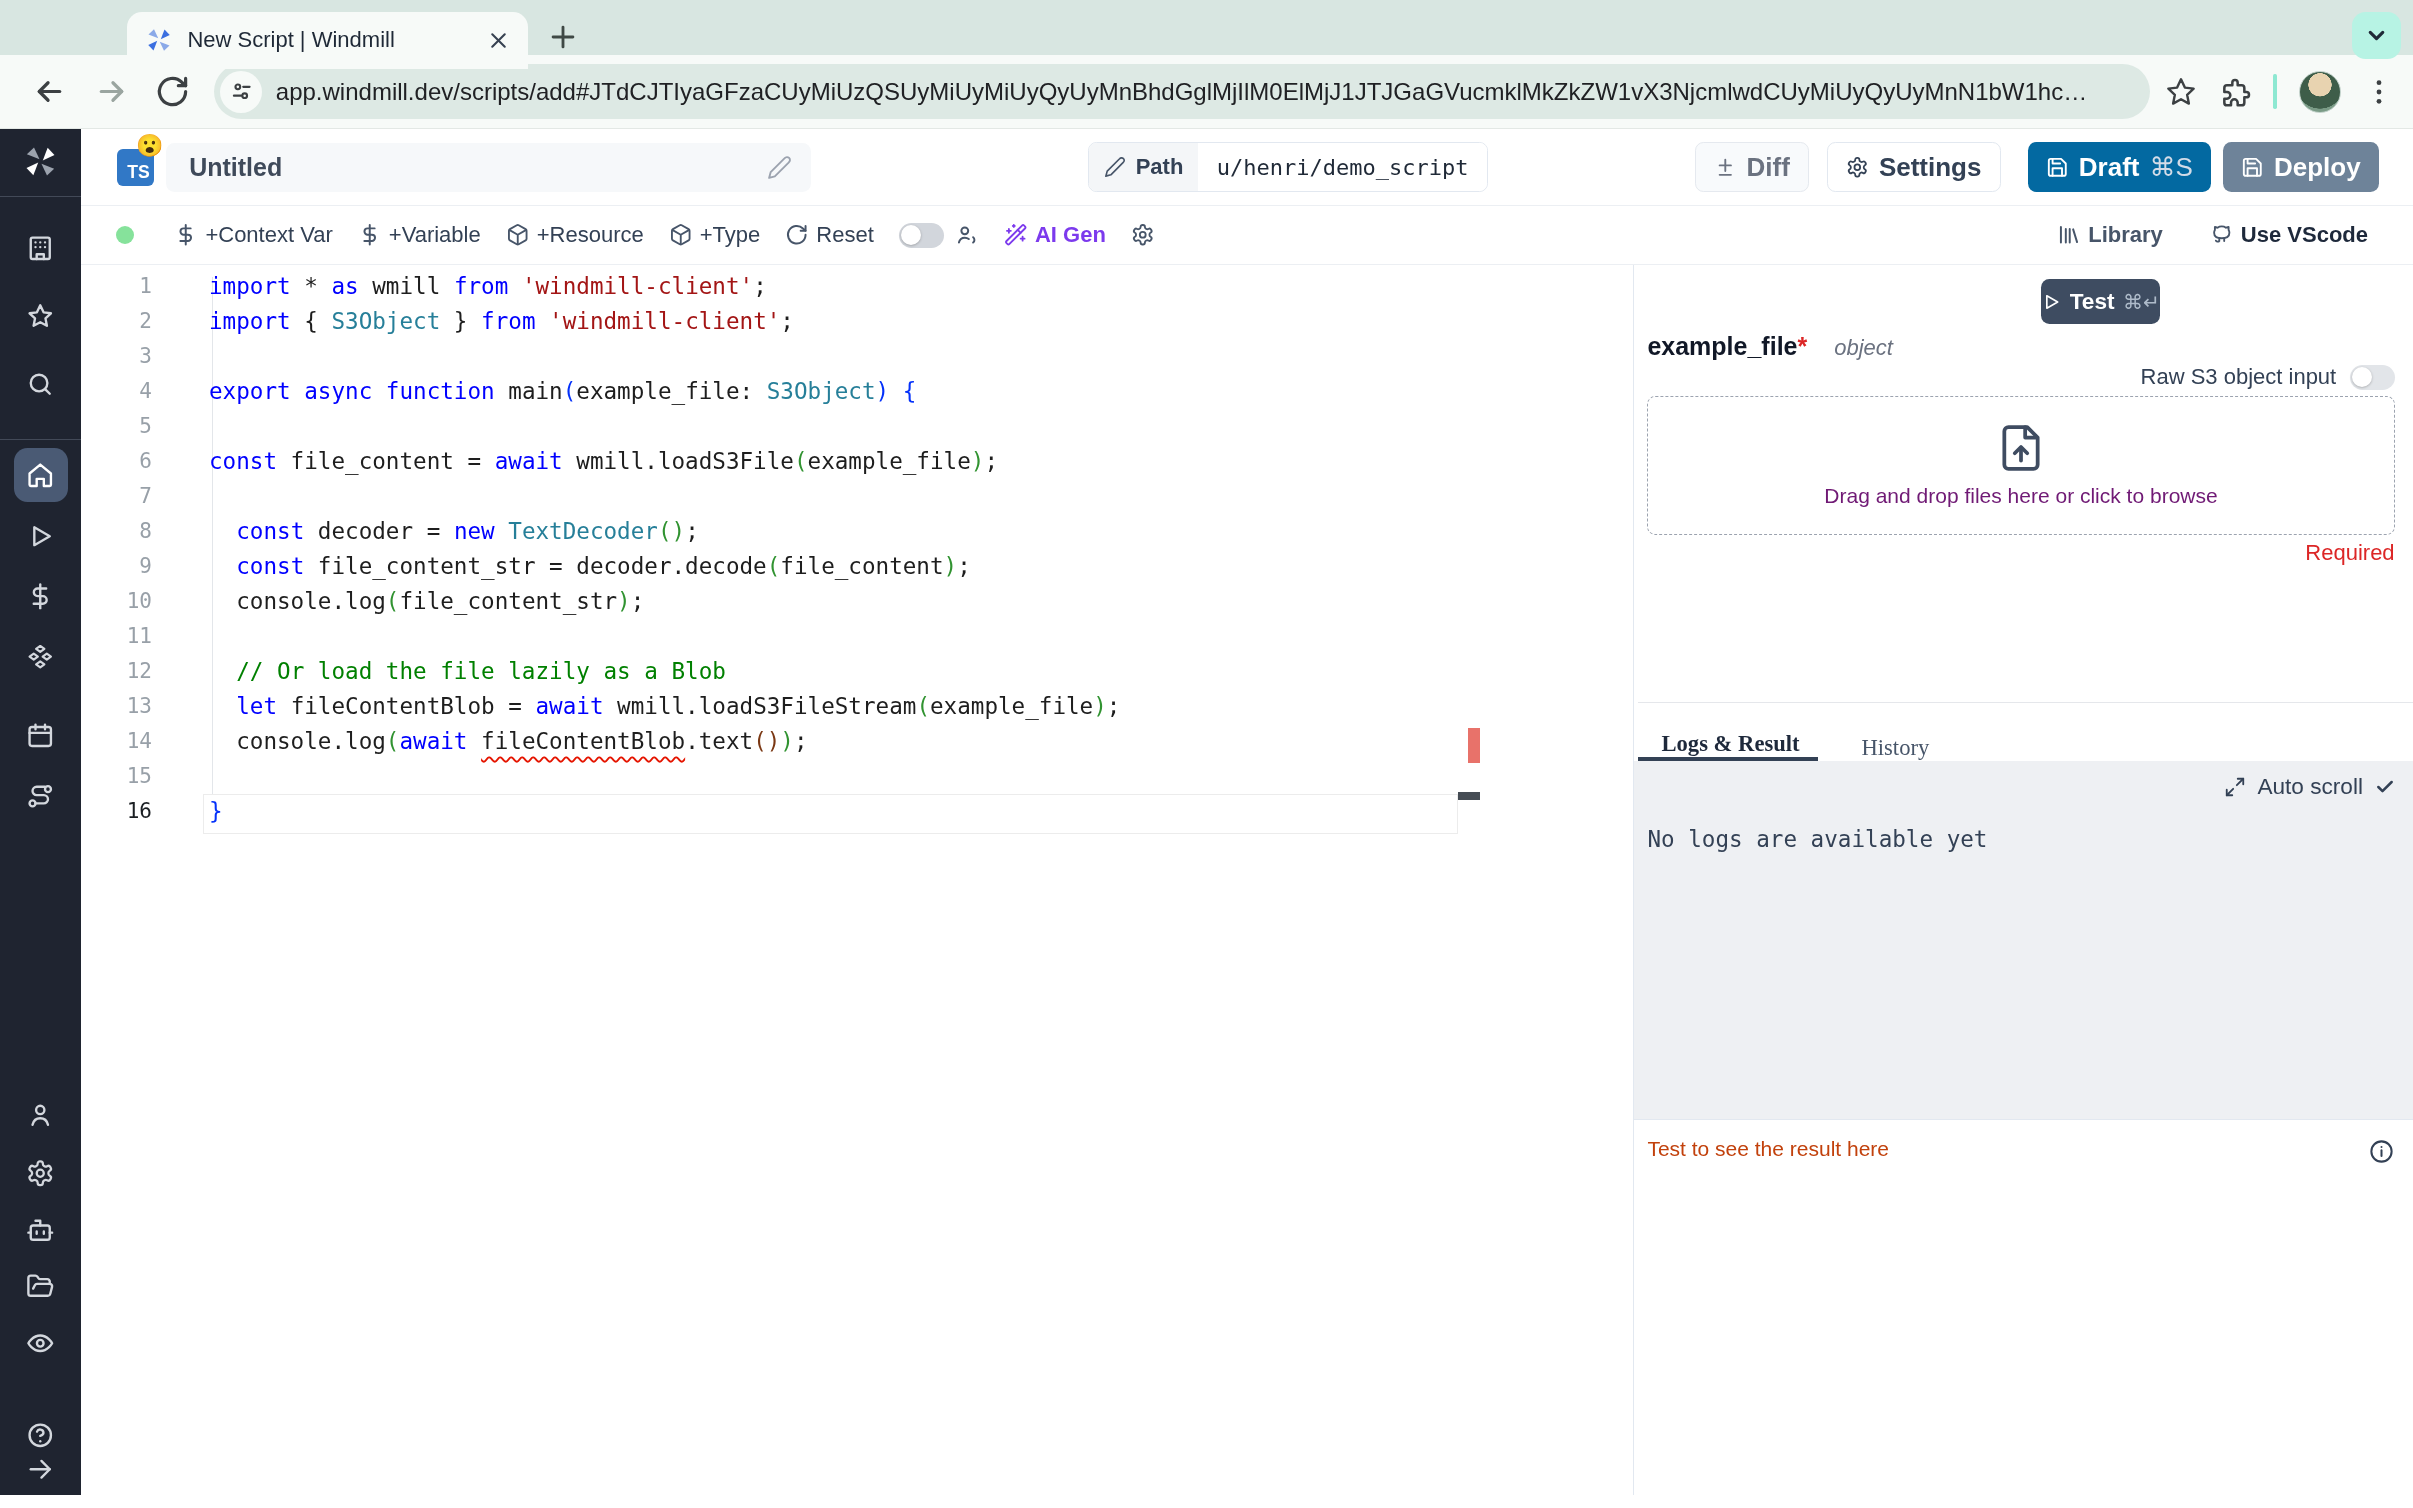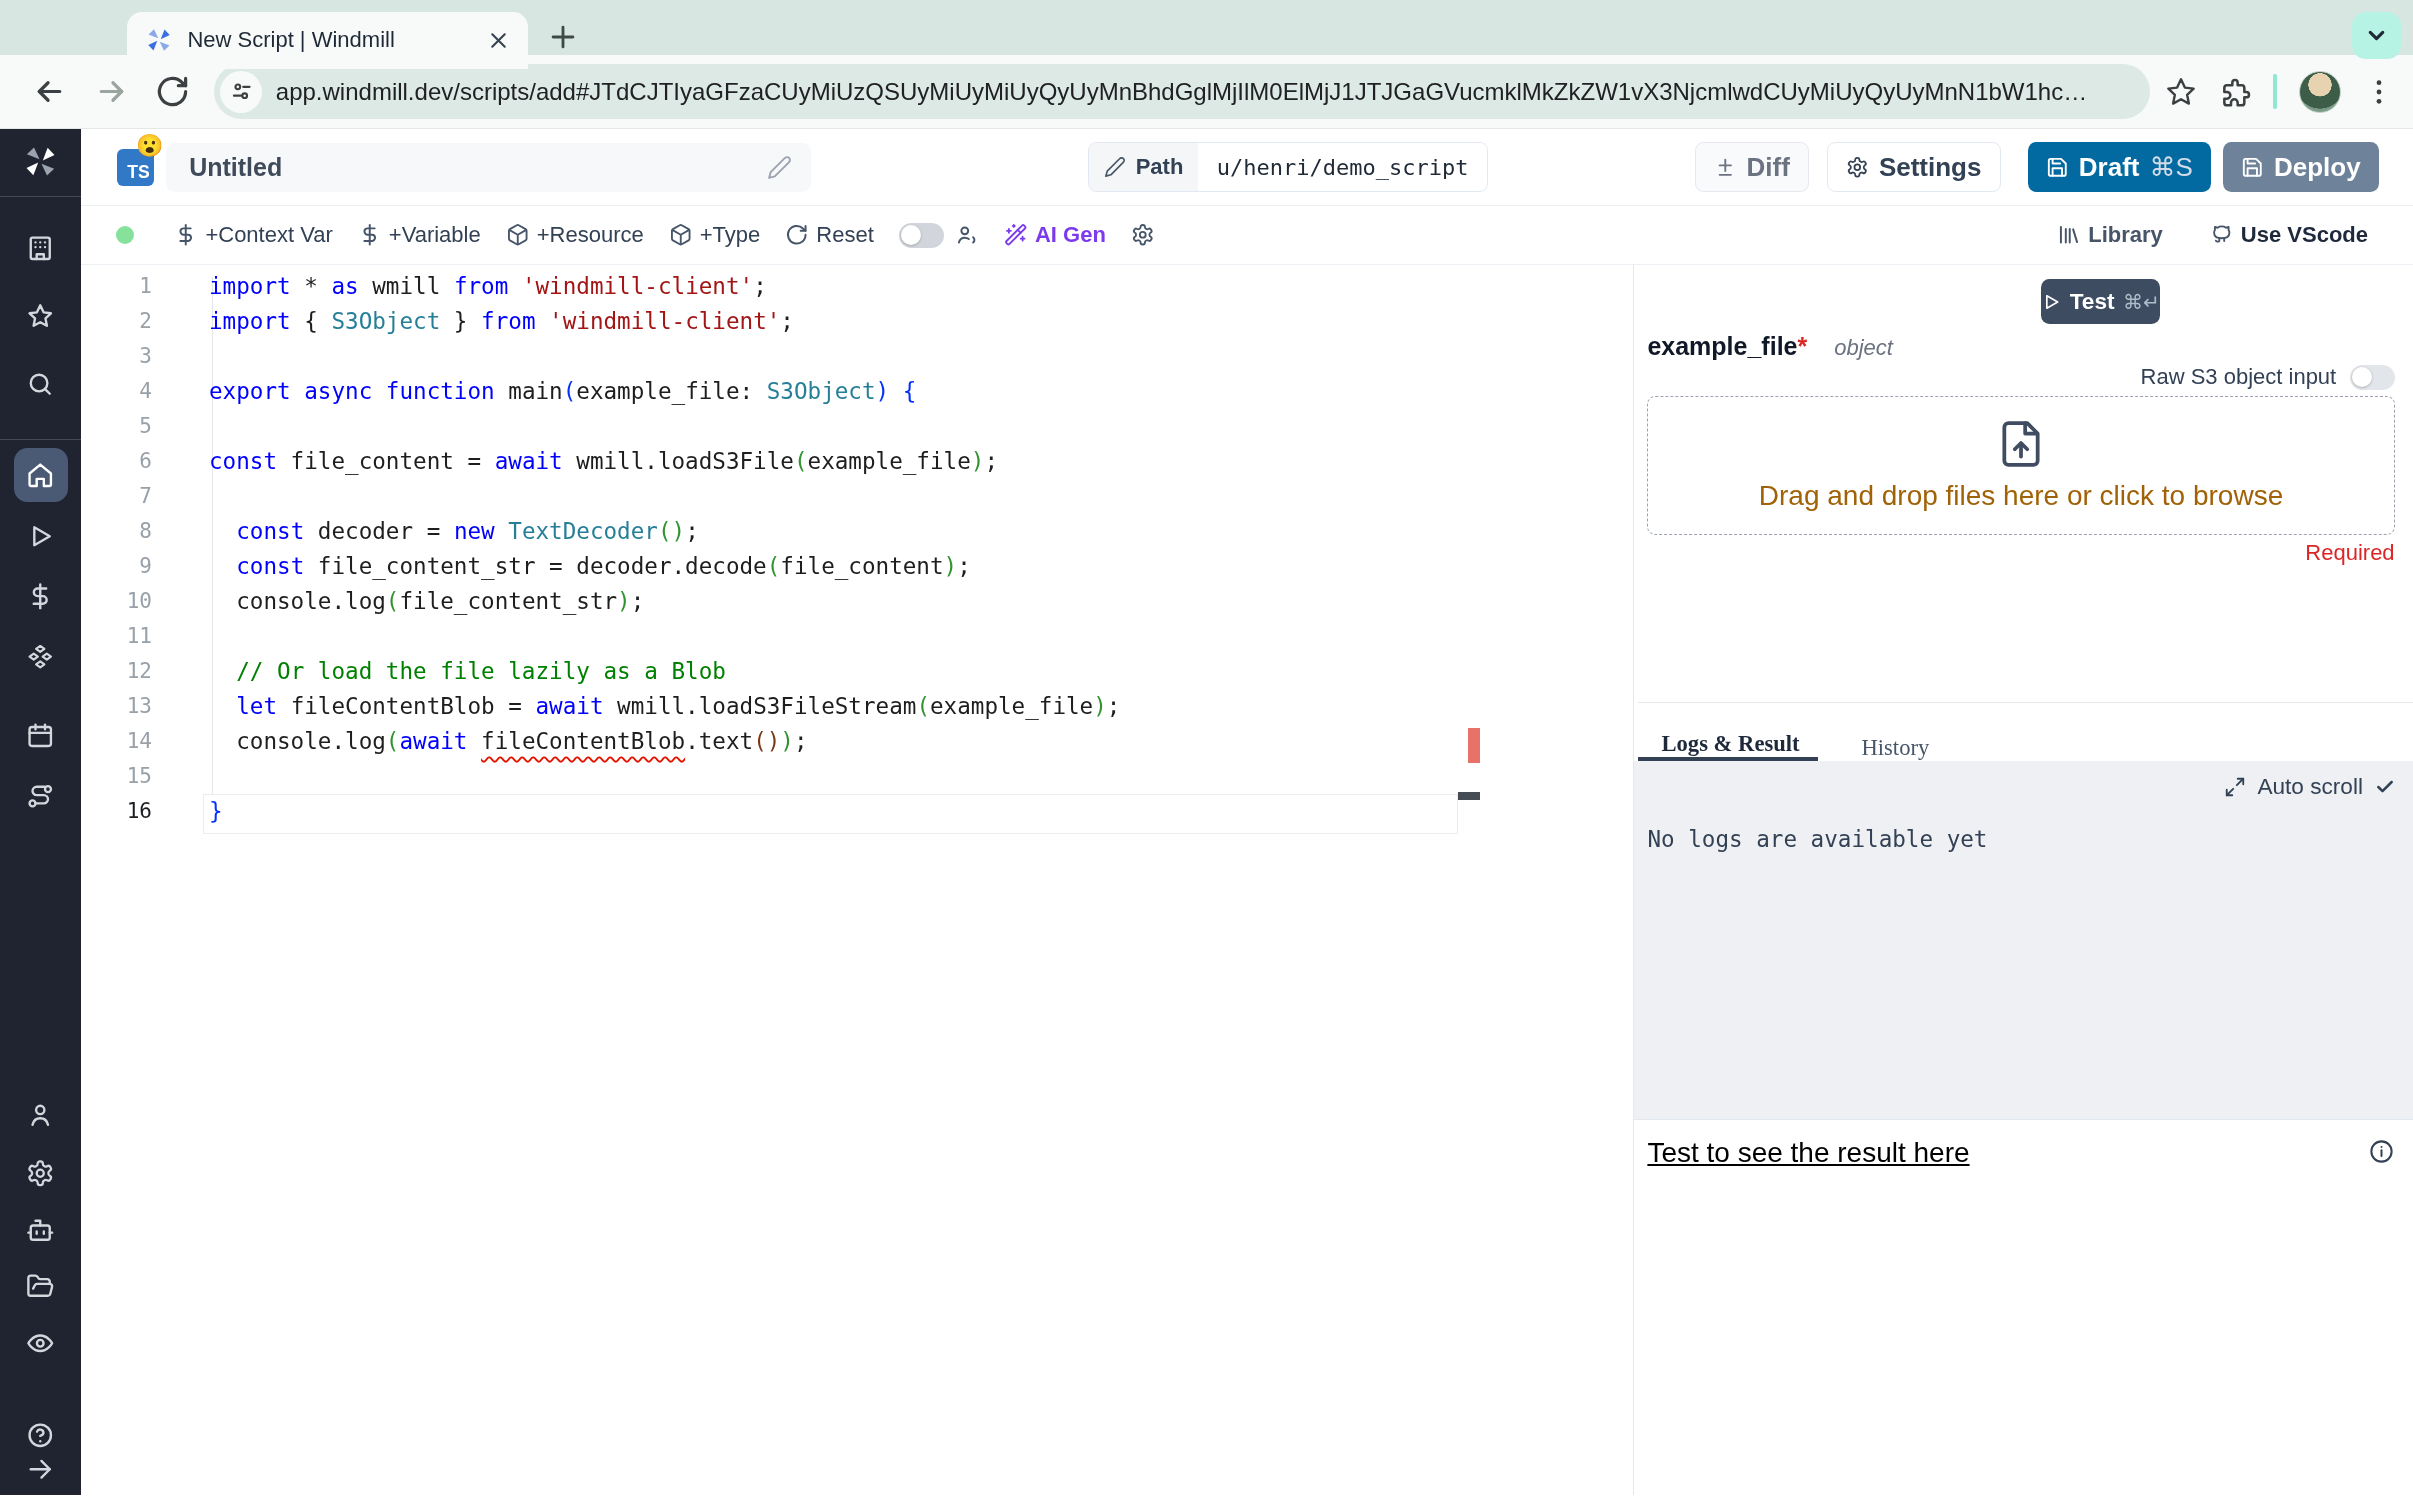--- a/index.html
+++ b/index.html
@@ -120,38 +120,38 @@
   .param-type { font-size:22px; font-style:italic; color:#6b7280; }
 
   .raws3-row { position:absolute; right:18.4px; top:99px; display:flex; align-items:center; gap:13.4px; }
   .raws3-label { font-size:22px; color:#334155; }
   .switch.light { background:#e2e5e9; }
 
   .dropzone { position:absolute; left:13.4px; right:18.4px; top:131px; height:139px;
     border:1.7px dashed #9ca3af; border-radius:8.4px; display:flex; flex-direction:column;
     align-items:center; justify-content:center; gap:11.7px; cursor:pointer; background:#fff; }
   .dropzone svg { width:50px; height:50px; color:#3f4c61; }
-  .dz-text { font-size:28px; color:#a16207; }
+  .dz-text { font-size:21px; color:#701a75; }
   .required { position:absolute; right:18.4px; top:275px; font-size:22px; color:#dc2626; }
 
   .logs-tabs { position:absolute; left:4px; right:0; top:437px; height:59px; border-top:0.8px solid #e5e7eb;
     display:flex; align-items:flex-end; background:#fff;font-family:Liberation Serif, serif; }
   .ltab { display:flex; align-items:center; padding:0 18.4px 0 23.5px; font-size:22.6px; cursor:pointer; }
   .ltab.active { color:#1e293b; font-weight:600; border-bottom:4.2px solid #334155; }
   .ltab.inactive { color:#475569; margin-left:20px; }
 
   .logs-body { position:absolute; left:0; right:0; top:496px; height:358px; background:#eef0f3; }
   .autoscroll { position:absolute; top:13.4px; right:18.4px; display:flex; align-items:center; gap:11.7px;
     font-size:22.6px; color:#334155; cursor:pointer; }
   .autoscroll svg { width:22px; height:22px; }
   .nologs { position:absolute; left:13.4px; top:65px; font-family:"DejaVu Sans Mono", monospace;
     font-size:22.6px; color:#334155; }
 
   .result-area { position:absolute; left:0; right:0; top:854px; bottom:0; border-top:0.8px solid #e2e8f0; }
-  .result-ph { position:absolute; left:13.4px; top:17px; font-size:28px; color:#000000;text-decoration:underline; }
+  .result-ph { position:absolute; left:13.4px; top:17px; font-size:21px; color:#c2410c; }
   .info-ic { position:absolute; right:18.4px; top:18.4px; width:27px; height:27px; color:#334155; }
 </style>
 </head>
 <body>
 
 <div class="tabstrip">
   <div class="tab">
     <svg width="30" height="30" viewBox="0 0 24 24">
       <g>
         <path d="M11.4 10.6 L3.6 7.6 L8 3.4 Z" fill="#8aa9e8"></path>

